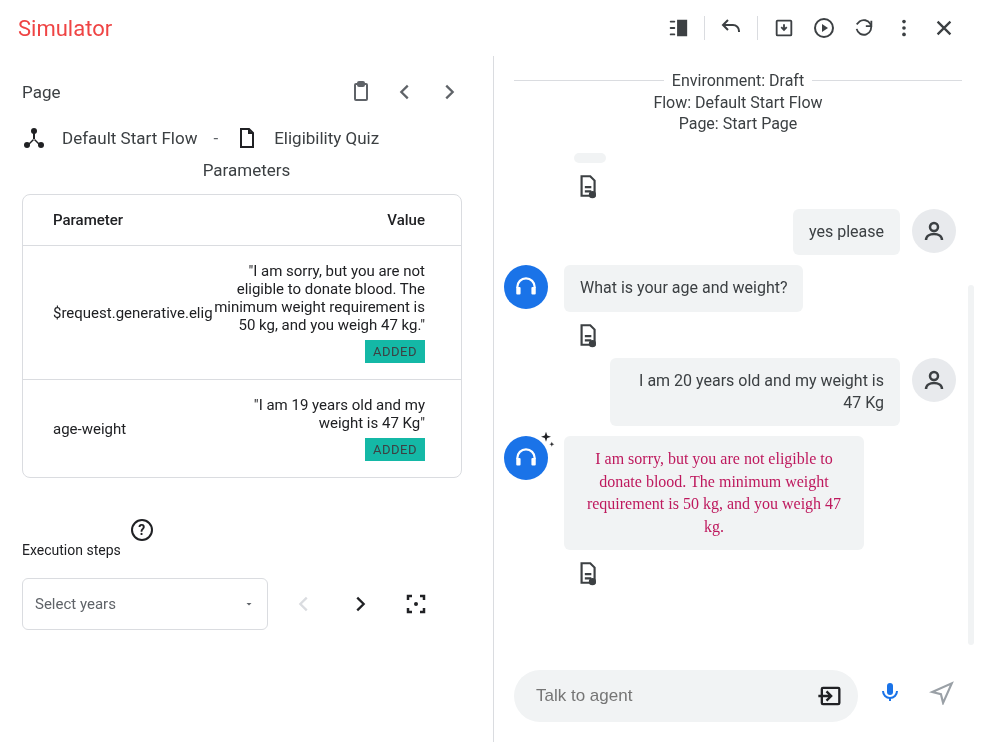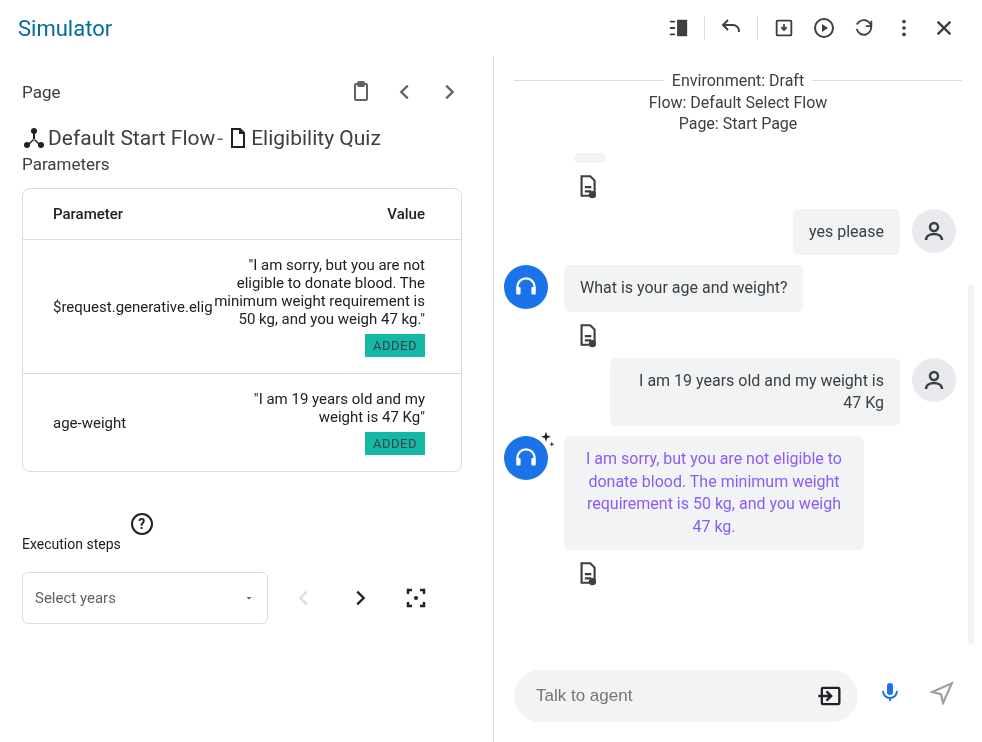--- a/index.html
+++ b/index.html
@@ -11,21 +11,21 @@
     color: #202124;
     overflow: hidden;
   }
   .titlebar {
     height: 56px;
     display: flex;
     align-items: center;
     padding: 0 18px;
     border-bottom: 0;
   }
-  .titlebar .title { font-size: 22px; color: #0369a1; font-weight: 400; }
+  .titlebar .title { font-size: 22px; color: #ef4444; font-weight: 400; }
   .titlebar .spacer { flex: 1; }
   .titlebar .icon-btn {
     width: 40px; height: 40px;
     display: inline-flex; align-items: center; justify-content: center;
     color: #3c4043;
     border-radius: 50%;
     cursor: pointer;
   }
   .titlebar .divider {
     width: 1px; height: 24px; background: #dadce0; margin: 0 6px;
@@ -50,25 +50,25 @@
     display: flex; align-items: center;
     height: 48px;
   }
   .section-header .label { font-size: 17px; color: #3c4043; }
   .section-header .spacer { flex: 1; }
   .section-header .hicon {
     width: 44px; height: 44px; display: inline-flex; align-items:center; justify-content:center;
     color: #5f6368; cursor: pointer;
   }
   .breadcrumb {
-    display: flex; align-items: center; gap: 2px;
-    font-size: 21px; color: #3c4043; margin-top: 10px; margin-bottom: 4px;
+    display: flex; align-items: center; gap: 16px;
+    font-size: 17px; color: #3c4043; margin-top: 10px; margin-bottom: 10px;
   }
   .breadcrumb .sep { color: #5f6368; }
-  .sub-label { font-size: 17px; color: #3c4043; margin-bottom: 14px; }
+  .sub-label { font-size: 17px; color: #3c4043; margin-bottom: 14px; text-align: center; }
   .param-table {
     border: 1px solid #dadce0;
     border-radius: 8px;
     width: 440px;
   }
   .param-table .row {
     display: flex;
     border-bottom: 1px solid #dadce0;
   }
   .param-table .row:last-child { border-bottom: 0; }
@@ -120,21 +120,21 @@
     position:absolute; right:8px; top:150px; width:6px; height:360px; background:#f1f3f4; border-radius:3px;
   }
   .bubble-row { display:flex; margin: 10px 0; align-items:flex-start; }
   .bubble-row.right-align { justify-content: flex-end; }
   .bubble {
     background: #f1f3f4; border-radius: 6px; padding: 12px 16px; font-size: 16px; color:#3c4043;
     max-width: 300px; line-height: 1.4; text-align: center;
   }
   .bubble.agent { }
   .bubble.user { max-width: 290px; }
-  .bubble.blue { color: #8b5cf6; }
+  .bubble.blue { color: #be185d; font-family: Liberation Serif, serif; }
   .avatar {
     width: 44px; height: 44px; border-radius: 50%; display:flex; align-items:center; justify-content:center;
     flex-shrink:0;
   }
   .avatar.user-av { background:#e8eaed; color:#3c4043; margin-left:12px; }
   .avatar.agent-av { background:#1a73e8; color:#fff; margin-right:16px; position:relative; }
   .sparkle {
     position:absolute; top:-6px; right:-8px; color:#202124;
   }
   .file-icon-row { display:flex; margin: 6px 0 6px 70px; }
@@ -310,21 +310,21 @@
       </div>
     </div>
   </div>
 
   <div class="right">
     <div class="meta">
       <div style="position:relative">
         <div style="border-top:1px solid #dadce0; position:absolute; left:20px; right:20px; top:10px;"></div>
         <span class="meta-text">Environment: Draft</span>
       </div>
-      <div>Flow: Default Select Flow</div>
+      <div>Flow: Default Start Flow</div>
       <div>Page: Start Page</div>
     </div>
 
     <div class="chat">
       <div class="scroll-indicator"></div>
 
       <div class="bubble-row" style="margin-left:70px;">
         <div class="bubble agent" style="height:10px; padding:0 16px;"></div>
       </div>
       <div class="file-icon-row">
@@ -363,21 +363,21 @@
           <svg width="26" height="26" viewBox="0 0 24 24" fill="none" stroke="#3c4043" stroke-width="2">
             <path d="M7 3h8l4 4v14H7z"></path>
               <path d="M10 13h6M10 17h6"></path>
               <circle cx="17" cy="20" r="3.3" fill="#3c4043" stroke="none"></circle>
               <text x="17" y="22" font-size="5" fill="#fff" text-anchor="middle" font-weight="bold">i</text>
           </svg>
         </span>
       </div>
 
       <div class="bubble-row right-align">
-        <div class="bubble user" style="text-align:right;">I am 19 years old and my weight is 47 Kg</div>
+        <div class="bubble user" style="text-align:right;">I am 20 years old and my weight is 47 Kg</div>
         <div class="avatar user-av">
           <svg width="24" height="24" viewBox="0 0 24 24" fill="none" stroke="#3c4043" stroke-width="2.5">
             <circle cx="12" cy="8" r="4"></circle>
               <path d="M4 21c0-4 4-6 8-6s8 2 8 6"></path>
           </svg>
         </div>
       </div>
 
       <div class="bubble-row">
         <div class="avatar agent-av">

